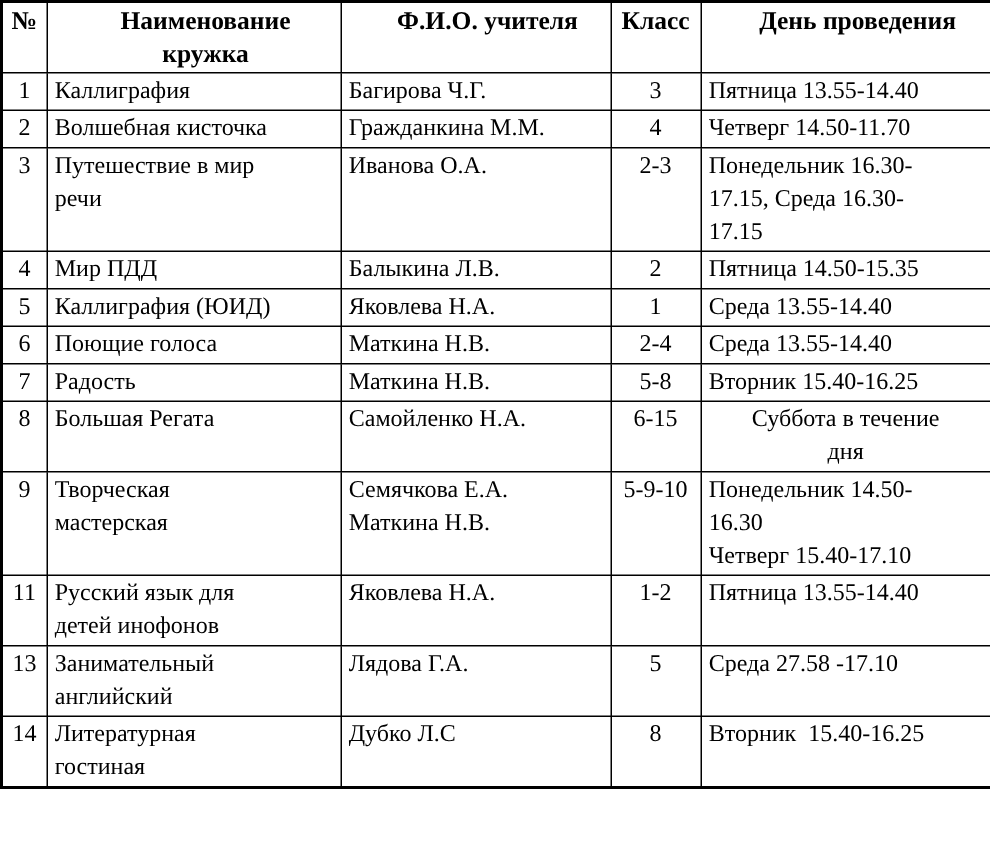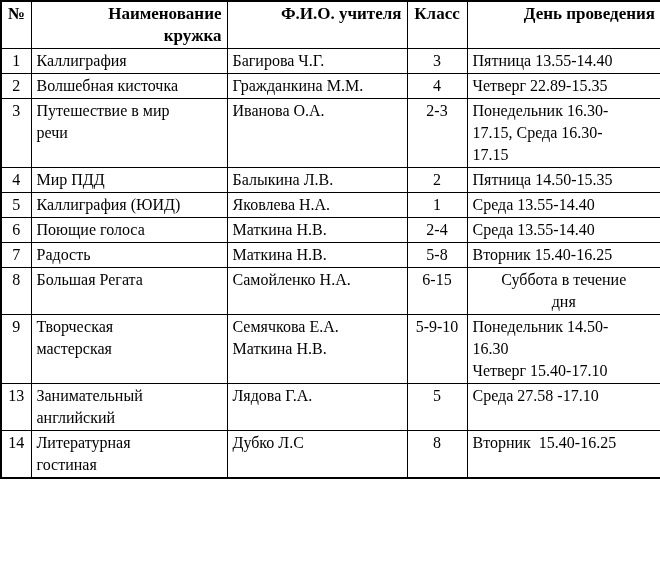--- a/index.html
+++ b/index.html
@@ -16,21 +16,21 @@
     background: #fff;
   }
   th, td {
     border: 1px solid #000;
     vertical-align: top;
     padding: 1px 5px;
     white-space: pre-wrap;
     word-wrap: break-word;
     overflow: hidden;
   }
-  th { font-size: 17px; font-weight: bold; text-align: right; padding-left: 21px; }
+  th { font-size: 17px; font-weight: bold; text-align: center; padding-left: 21px; }
   .c  { text-align: center; padding: 1px 1px; }
   
   .hh  { height: 43px; }
   .h22 { height: 22px; }
   .h23 { height: 23px; }
   .h39 { height: 39px; }
   .h44 { height: 44px; }
   .h45 { height: 45px; }
   .h46 { height: 46px; }
   .h60 { height: 60px; }
@@ -61,21 +61,21 @@
       <td>Каллиграфия</td>
       <td>Багирова Ч.Г.</td>
       <td class="c">3</td>
       <td>Пятница 13.55-14.40</td>
     </tr>
     <tr class="h23">
       <td class="c">2</td>
       <td>Волшебная кисточка</td>
       <td>Гражданкина М.М.</td>
       <td class="c">4</td>
-      <td>Четверг 22.89-15.35</td>
+      <td>Четверг 14.50-11.70</td>
     </tr>
     <tr class="h67">
       <td class="c">3</td>
       <td>Путешествие в мир
 речи</td>
       <td>Иванова О.А.</td>
       <td class="c">2-3</td>
       <td>Понедельник 16.30-
 17.15, Среда 16.30-
 17.15</td>
@@ -120,20 +120,28 @@
       <td class="c">9</td>
       <td>Творческая
 мастерская</td>
       <td>Семячкова Е.А.
 Маткина Н.В.</td>
       <td class="c">5-9-10</td>
       <td>Понедельник 14.50-
 16.30
 Четверг 15.40-17.10</td>
     </tr>
+    <tr class="h46">
+      <td class="c">11</td>
+      <td>Русский язык для
+детей инофонов</td>
+      <td>Яковлева Н.А.</td>
+      <td class="c">1-2</td>
+      <td>Пятница 13.55-14.40</td>
+    </tr>
     <tr class="h45">
       <td class="c">13</td>
       <td>Занимательный
 английский</td>
       <td>Лядова Г.А.</td>
       <td class="c">5</td>
       <td>Среда 27.58 -17.10</td>
     </tr>
     <tr class="h39">
       <td class="c">14</td>

